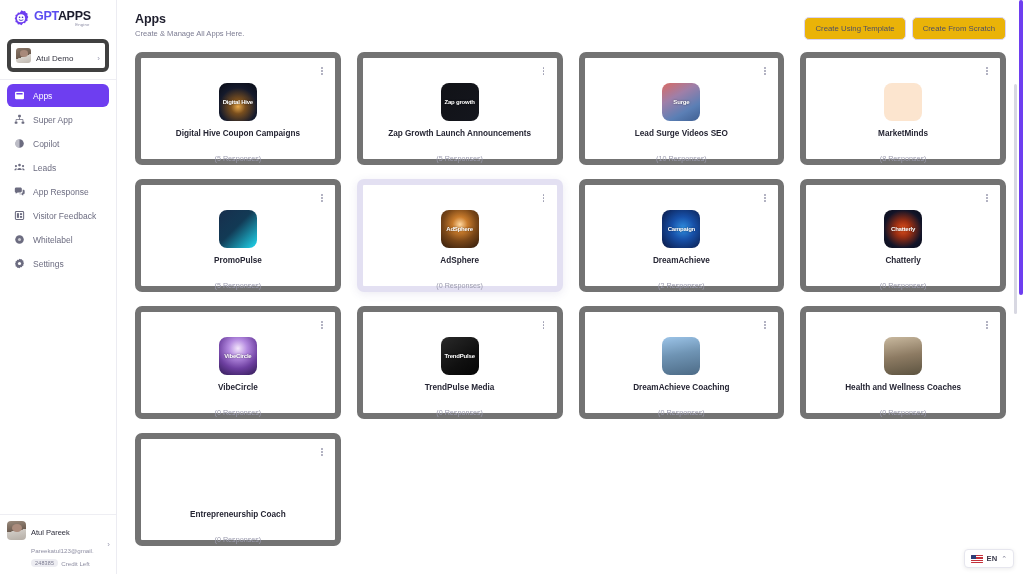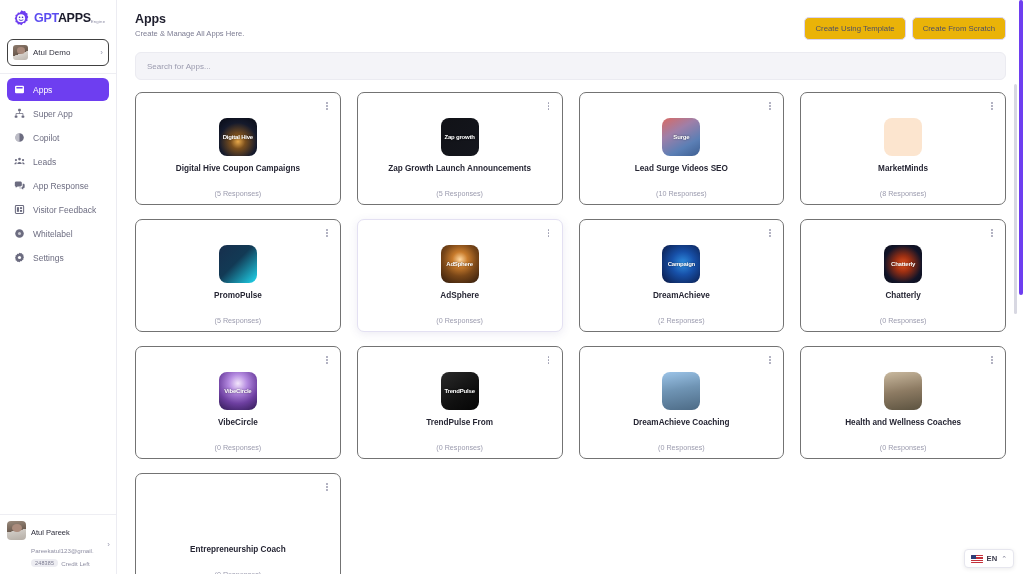--- a/index.html
+++ b/index.html
@@ -18,32 +18,32 @@
     background: #ffffff;
     border-right: 1px solid #ececf2;
     display: flex; flex-direction: column;
     position: relative; flex: 0 0 117px;
   }
   .logo-wrap {
     display: flex; align-items: center; gap: 3px;
     padding: 9px 0 6px 12px;
   }
   .logo-mark { width: 19px; height: 19px; flex: 0 0 19px; }
-  .logo-text { line-height: 1; display: flex; flex-direction: row; align-items: flex-end; }
+  .logo-text { line-height: 1; display: flex; flex-direction: column; align-items: flex-end; }
   .logo-top { font-size: 12.5px; font-weight: 700; letter-spacing: -0.3px; }
   .logo-top .l1 { color: #5b4cf0; }
   .logo-top .l2 { color: #1b1b2b; }
   .logo-sub { font-size: 4.3px; color: #8d8da5; letter-spacing: 0.2px; margin-top: 1px; margin-right: 1px; }
 
   .profile-card {
     margin: 5px 7px 0 7px;
-    border: 1px solid #404040;
+    border: 4px solid #404040;
     border-radius: 6px;
     padding: 5px 5px;
-    display: flex; align-items: center; gap: 5px;
+    display: flex; align-items: flex-end; gap: 5px;
     background: #fff;
     cursor: pointer;
   }
   .avatar-sm {
     width: 15px; height: 15px; border-radius: 3px; flex: 0 0 15px;
     background: linear-gradient(160deg,#8d7a6c 0%,#6b5a4d 55%,#d8d3cd 56%,#bdb6ae 100%);
     overflow: hidden; position: relative;
   }
   .avatar-sm::after {
     content:""; position:absolute; left:3.5px; top:2px; width:8px; height:6.5px;
@@ -131,21 +131,21 @@
   }
   .search-bar input::placeholder { color: #9a9aae; }
 
   .grid {
     margin-top: 12px;
     display: grid;
     grid-template-columns: repeat(4, 1fr);
     gap: 14px 16px;
   }
   .card {
-    border: 1px solid #737373;
+    border: 6px solid #737373;
     border-radius: 7px;
     background: #fff;
     height: 113px;
     position: relative;
     padding: 8px;
     display: flex; flex-direction: column; align-items: center;
     cursor: pointer;
   }
   .card.hover { box-shadow: 0 2px 10px rgba(70,60,140,.10); border-color: #e3e0f2; }
   .kebab {
@@ -360,23 +360,20 @@
         <div>
           <div class="page-title">Apps</div>
           <div class="page-sub">Create &amp; Manage All Apps Here.</div>
         </div>
         <div class="head-btns">
           <button class="btn">Create Using Template</button>
           <button class="btn">Create From Scratch</button>
         </div>
       </div>
 
-      <div class="search-bar">
-        <input type="text" placeholder="Search for Apps..." style="">
-      </div>
 
       <div class="grid">
           <div class="card">
             <div class="kebab">
               <i></i>
               <i></i>
               <i></i>
             </div>
             <div class="card-icon" style="background: radial-gradient(circle at 50% 62%, rgb(232, 169, 74) 0%, rgb(122, 79, 30) 24%, rgb(21, 26, 44) 62%, rgb(7, 10, 20) 100%);">
               <span class="glyph">Digital Hive</span>
@@ -478,21 +475,21 @@
           </div>
           <div class="card">
             <div class="kebab">
               <i></i>
               <i></i>
               <i></i>
             </div>
             <div class="card-icon" style="background: linear-gradient(145deg, rgb(42, 42, 42) 0%, rgb(16, 16, 16) 60%, rgb(5, 5, 5) 100%);">
               <span class="glyph">TrendPulse</span>
             </div>
-            <div class="card-name">TrendPulse From</div>
+            <div class="card-name">TrendPulse Media</div>
             <div class="card-resp">(0 Responses)</div>
           </div>
           <div class="card">
             <div class="kebab">
               <i></i>
               <i></i>
               <i></i>
             </div>
             <div class="card-icon" style="background: linear-gradient(170deg, rgb(156, 196, 232) 0%, rgb(111, 148, 180) 45%, rgb(77, 107, 134) 100%);"></div>
             <div class="card-name">DreamAchieve Coaching</div>

